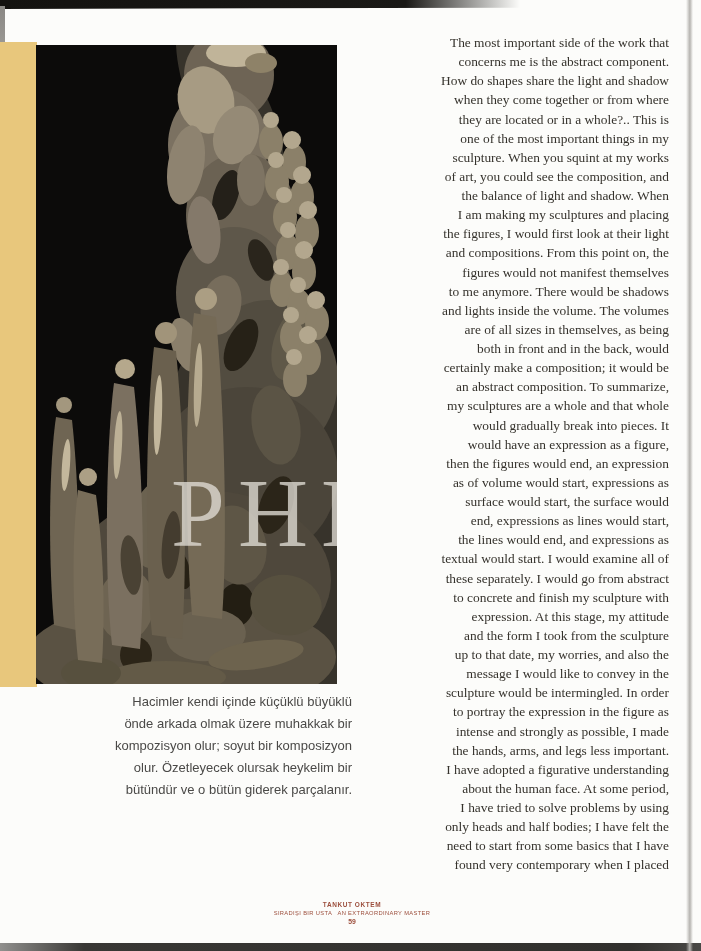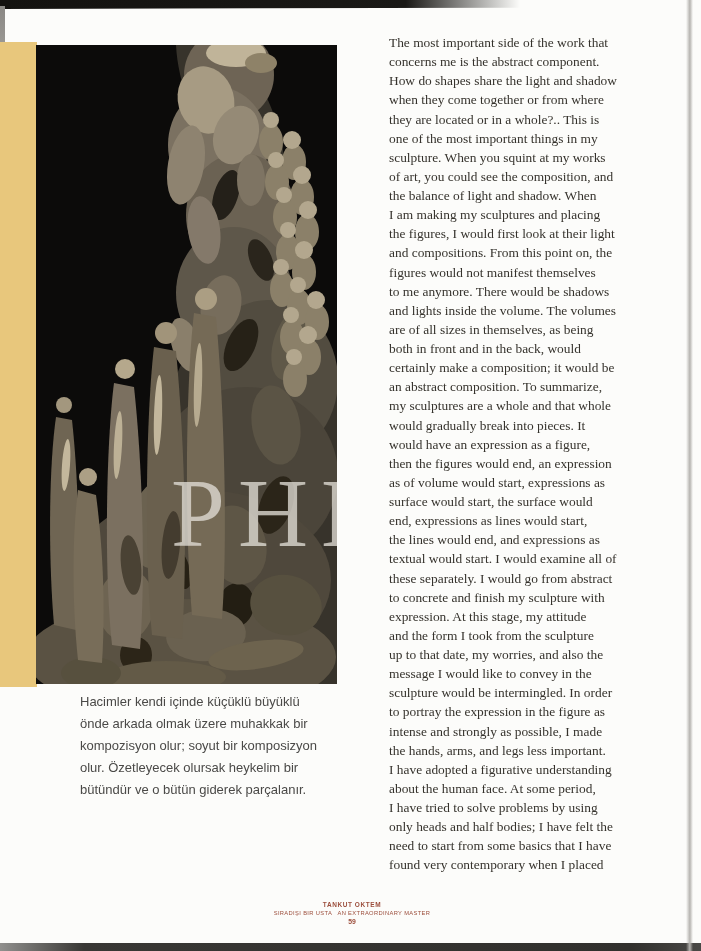--- a/index.html
+++ b/index.html
@@ -20,21 +20,21 @@
 
   .photo{position:absolute;left:36px;top:45px;width:301px;height:639px;background:#0c0b0a;overflow:hidden;}
   .photo svg{position:absolute;left:0;top:0;}
   .watermark{position:absolute;left:135px;top:420px;font-family:"Liberation Serif","DejaVu Serif",serif;
     font-size:97px;line-height:1;letter-spacing:13px;color:rgba(224,221,213,0.78);
     font-weight:400;white-space:nowrap;}
 
   .caption{position:absolute;left:64px;top:691px;width:288px;
     font-family:"Liberation Sans","DejaVu Sans",sans-serif;font-size:13px;line-height:22px;color:#4a4947;}
   .caption p{margin:0 0 9px 16px;}
-  .lines{white-space:pre-line;}
+  .lines{white-space:pre-line;text-align:right;}
 
   .bodytext{position:absolute;left:389px;top:33px;width:280px;
     font-family:"Liberation Serif",serif;font-size:13.4px;line-height:19.12px;color:#35322c;}
 
   .footer{position:absolute;left:212px;top:901px;width:280px;text-align:center;
     font-family:"Liberation Sans","DejaVu Sans",sans-serif;transform:scale(0.72);transform-origin:center top;}
   .footer .artist{font-size:9px;font-weight:bold;letter-spacing:0.8px;}
   .footer .subtitle{font-size:8px;letter-spacing:0.5px;margin-top:2px;white-space:pre;}
   .footer .pagenum{font-size:9.5px;font-weight:bold;margin-top:2px;}
 </style>

